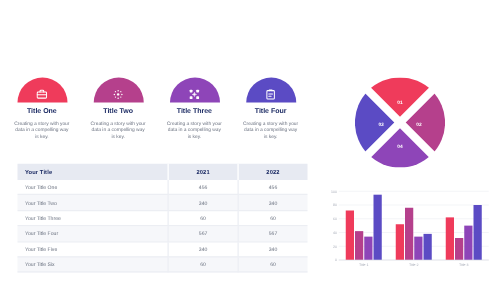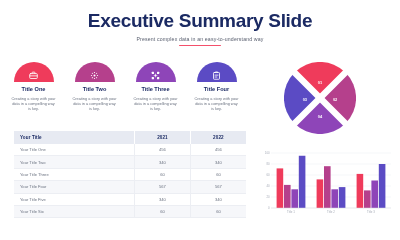--- a/index.html
+++ b/index.html
@@ -84,25 +84,20 @@
   .chart{
     position:absolute;left:262px;top:150px;width:132px;height:68px;
   }
   .chart svg{display:block;}
 </style>
 </head>
 <body>
 
 <div id="slide">
 
-  <div class="header">
-    <div class="title">Executive Summary Slide</div>
-    <div class="subtitle">Present complex data in an easy-to-understand way</div>
-    <div class="accent-line"></div>
-  </div>
 
   <div class="features">
 
     <div class="feature">
       <div class="dome" style="background:#ef3b5b;">
         <span>
           <svg width="9" height="9" viewBox="0 0 24 24" fill="none" stroke="#ffffff" stroke-width="2.2" stroke-linecap="round" stroke-linejoin="round">
             <rect x="2" y="7" width="20" height="13" rx="2"></rect>
             <path d="M8 7V5a2 2 0 0 1 2-2h4a2 2 0 0 1 2 2v2"></path>
             <path d="M2 13h20"></path>

